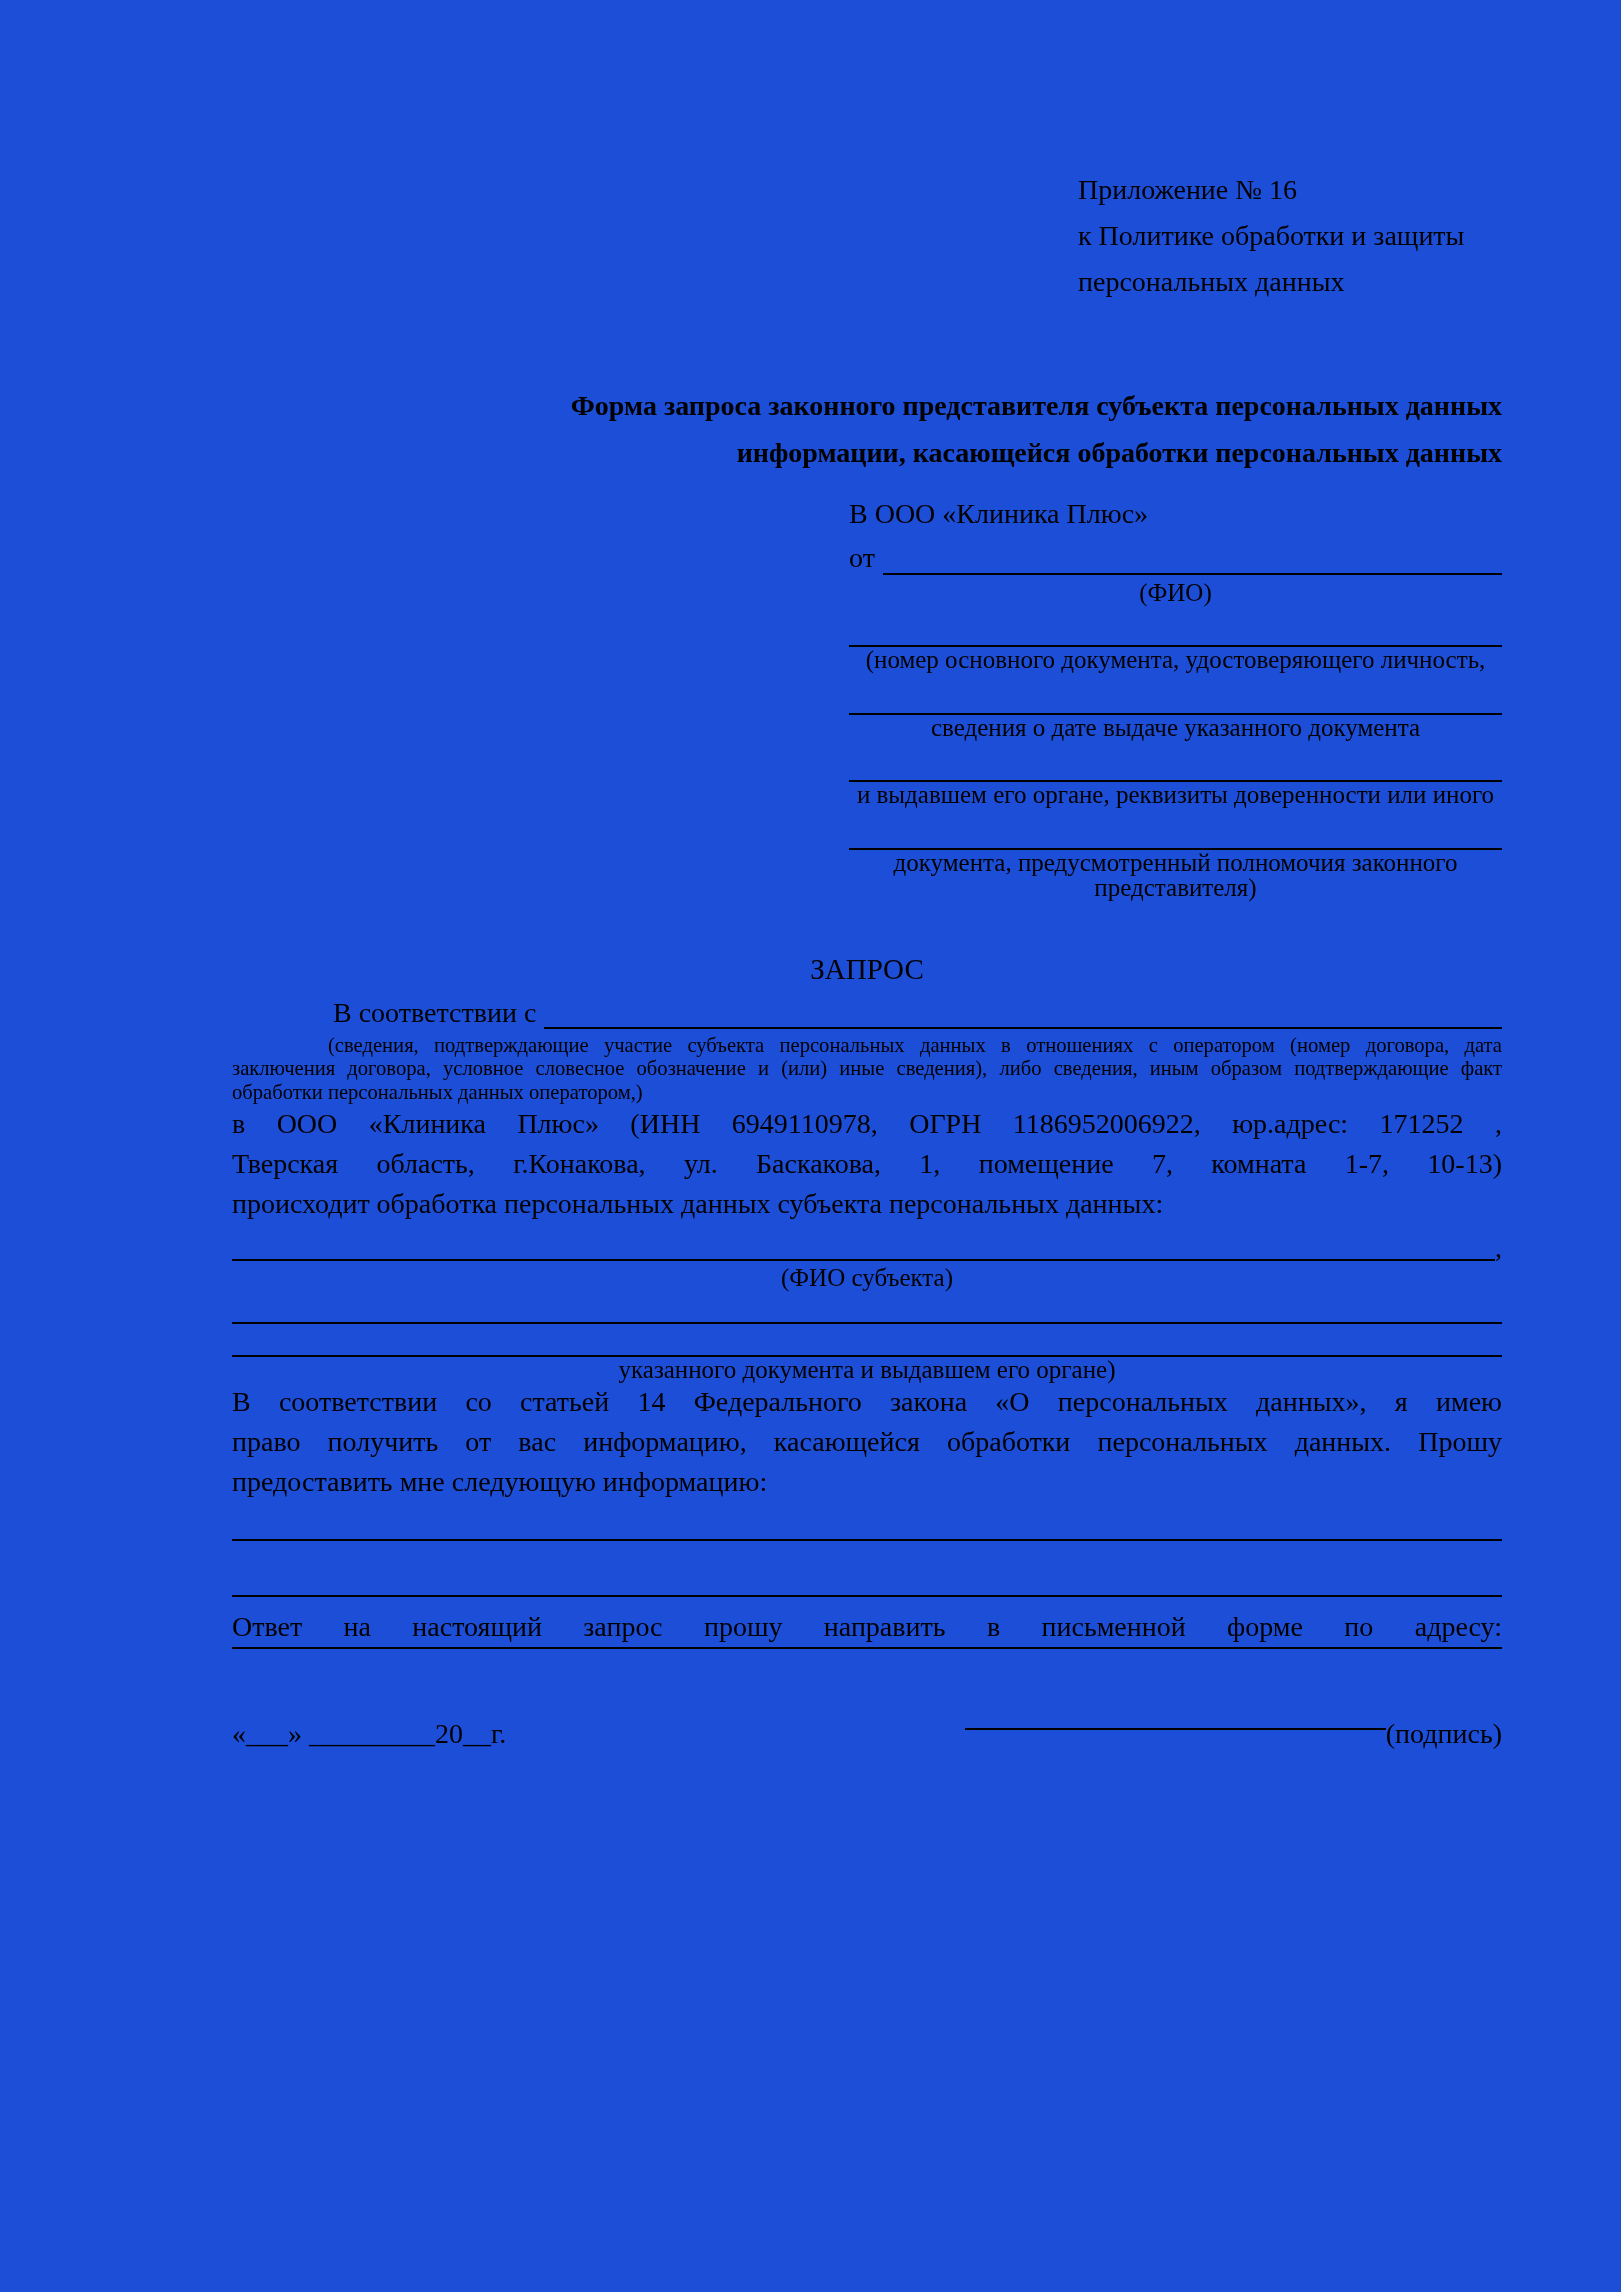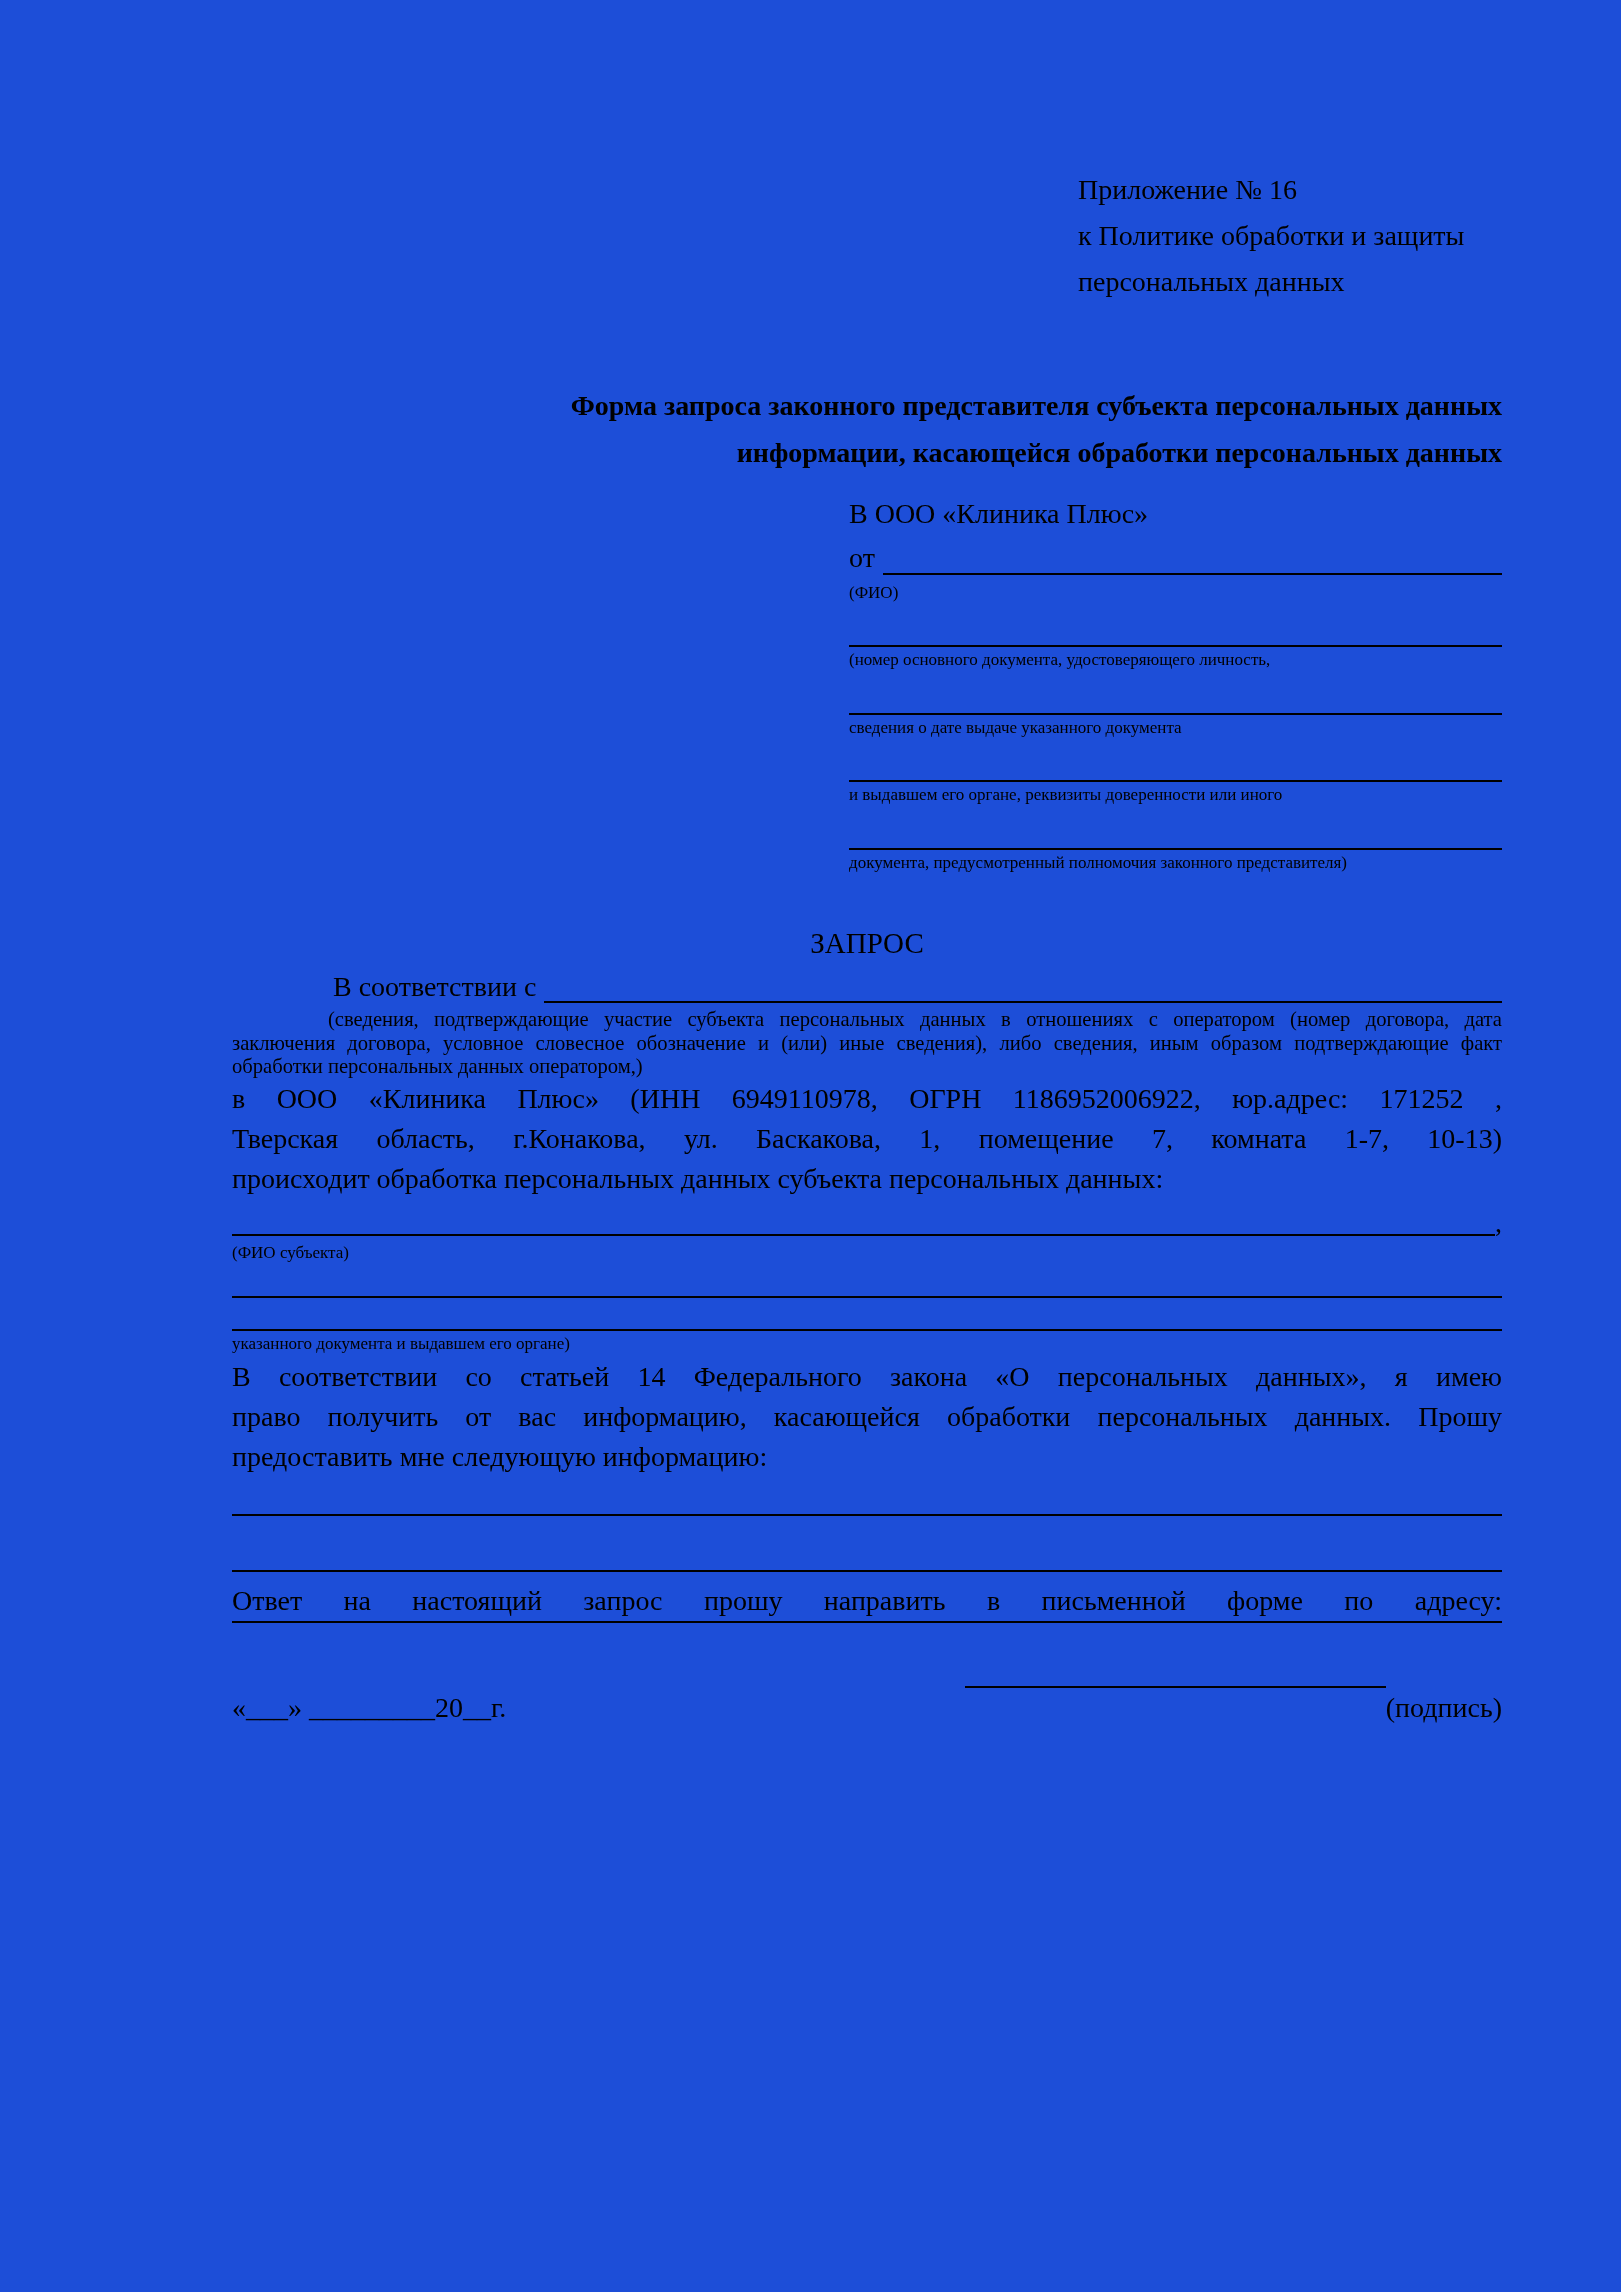--- a/index.html
+++ b/index.html
@@ -28,22 +28,22 @@
     font-size:28px; line-height:44px;
   }
   .flexline { display:flex; align-items:stretch; }
   .fill {
     flex:1 1 auto;
     border-bottom:2px solid #000;
     margin-bottom:4.9px;
     margin-left:7.8px;
   }
   .cap {
-    font-size:17px; line-height:25.5px;
-    text-align:left;
+    font-size:25px; line-height:25.5px;
+    text-align:center;
   }
   .blankline {
     height:40px;
     border-bottom:2px solid #000;
   }
   .zapros {
     margin-top:47px;
     text-align:center;
     font-size:29px; line-height:43px;
   }
@@ -59,21 +59,21 @@
   .blank-wide1 { margin-top:37px; border-bottom:2px solid #000; }
   .blank-wide2 { margin-top:54px; border-bottom:2px solid #000; }
   .reply-line1 { margin-top:9.8px; }
   .reply-row { font-size:28px; line-height:40px; }
   .reply-row .fill { margin-left:0; margin-bottom:5.9px; }
   .sig-row {
     display:flex; justify-content:space-between; align-items:flex-end;
     margin-top:57px;
     font-size:28px; line-height:43px;
   }
-  .sig-right { display:flex; align-items:flex-start; }
+  .sig-right { display:flex; align-items:center; }
   .sig-line {
     width:421px;
     border-bottom:2px solid #000;
     margin-bottom:7.8px;
   }
 </style>
 </head>
 <body>
 
 <div class="page">

